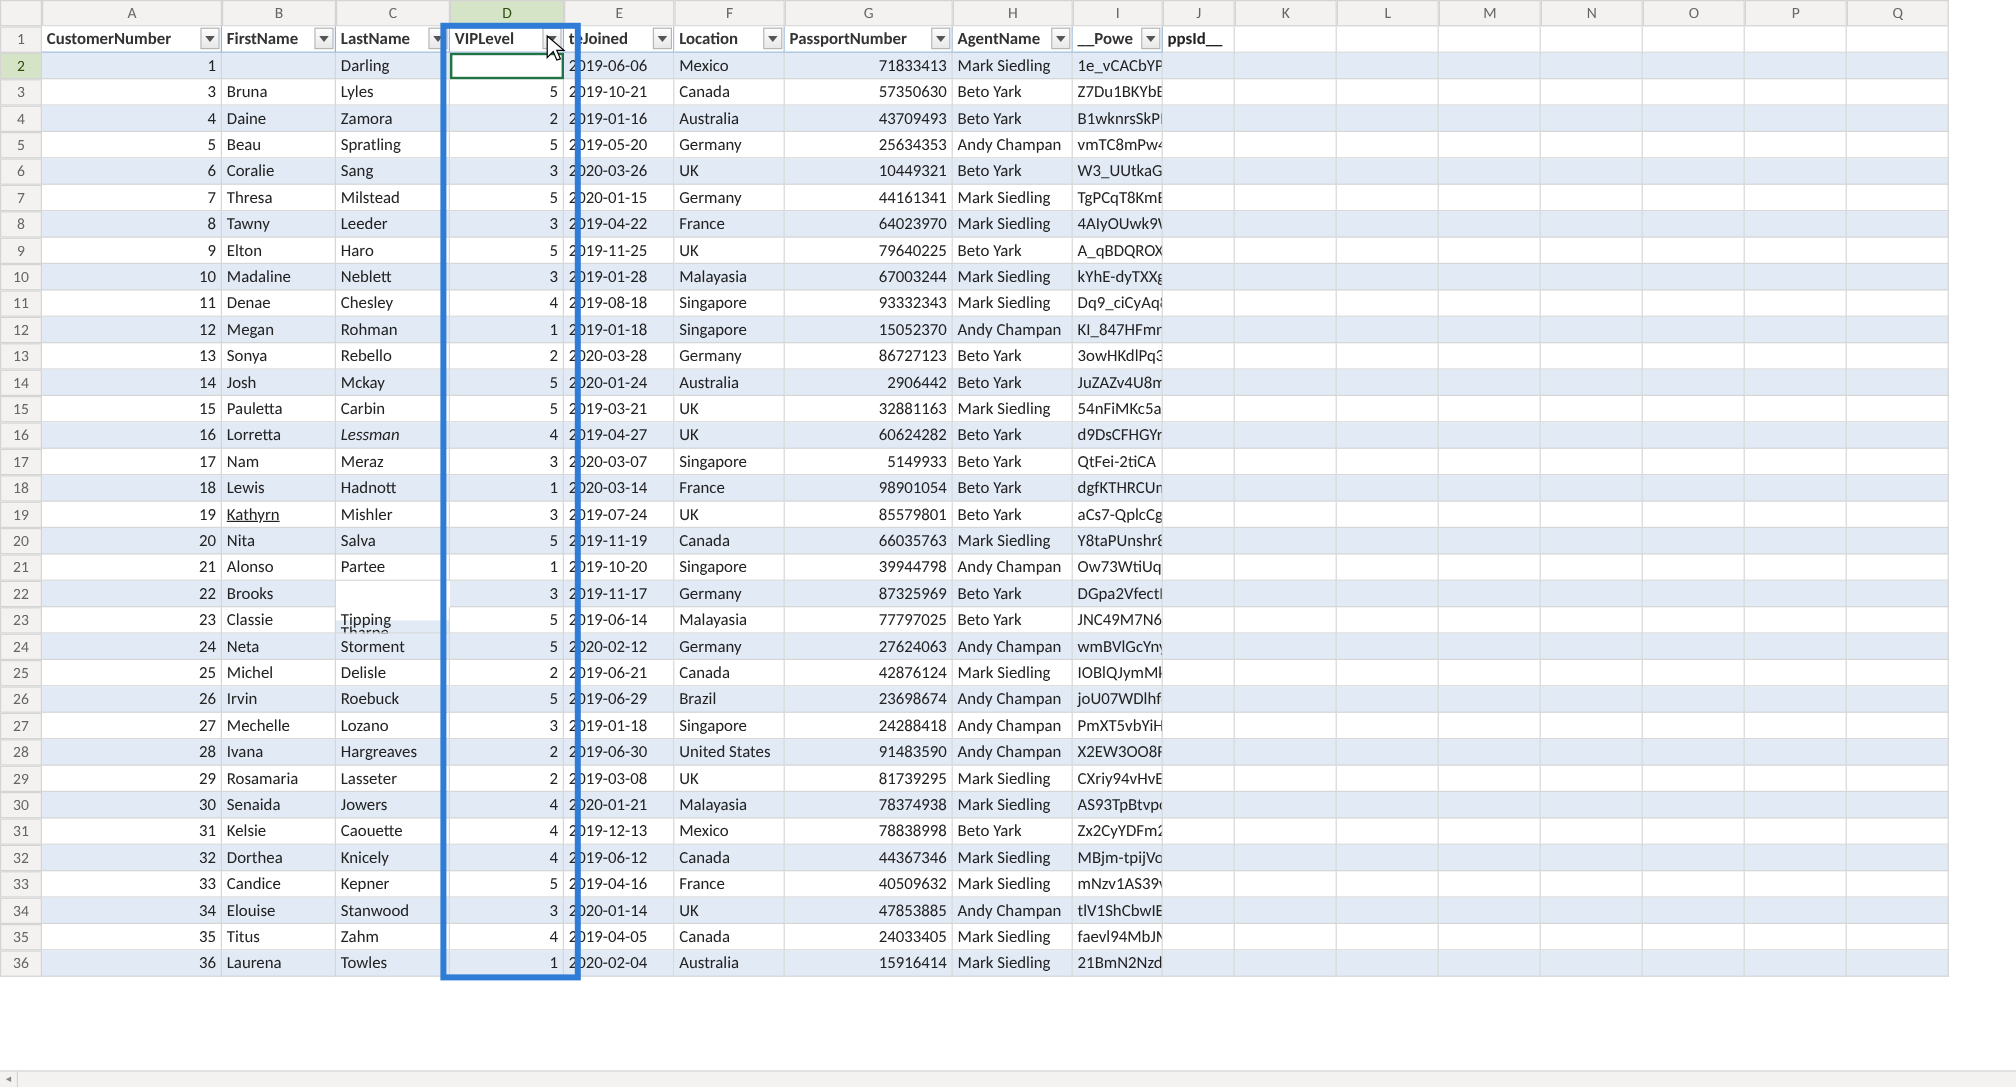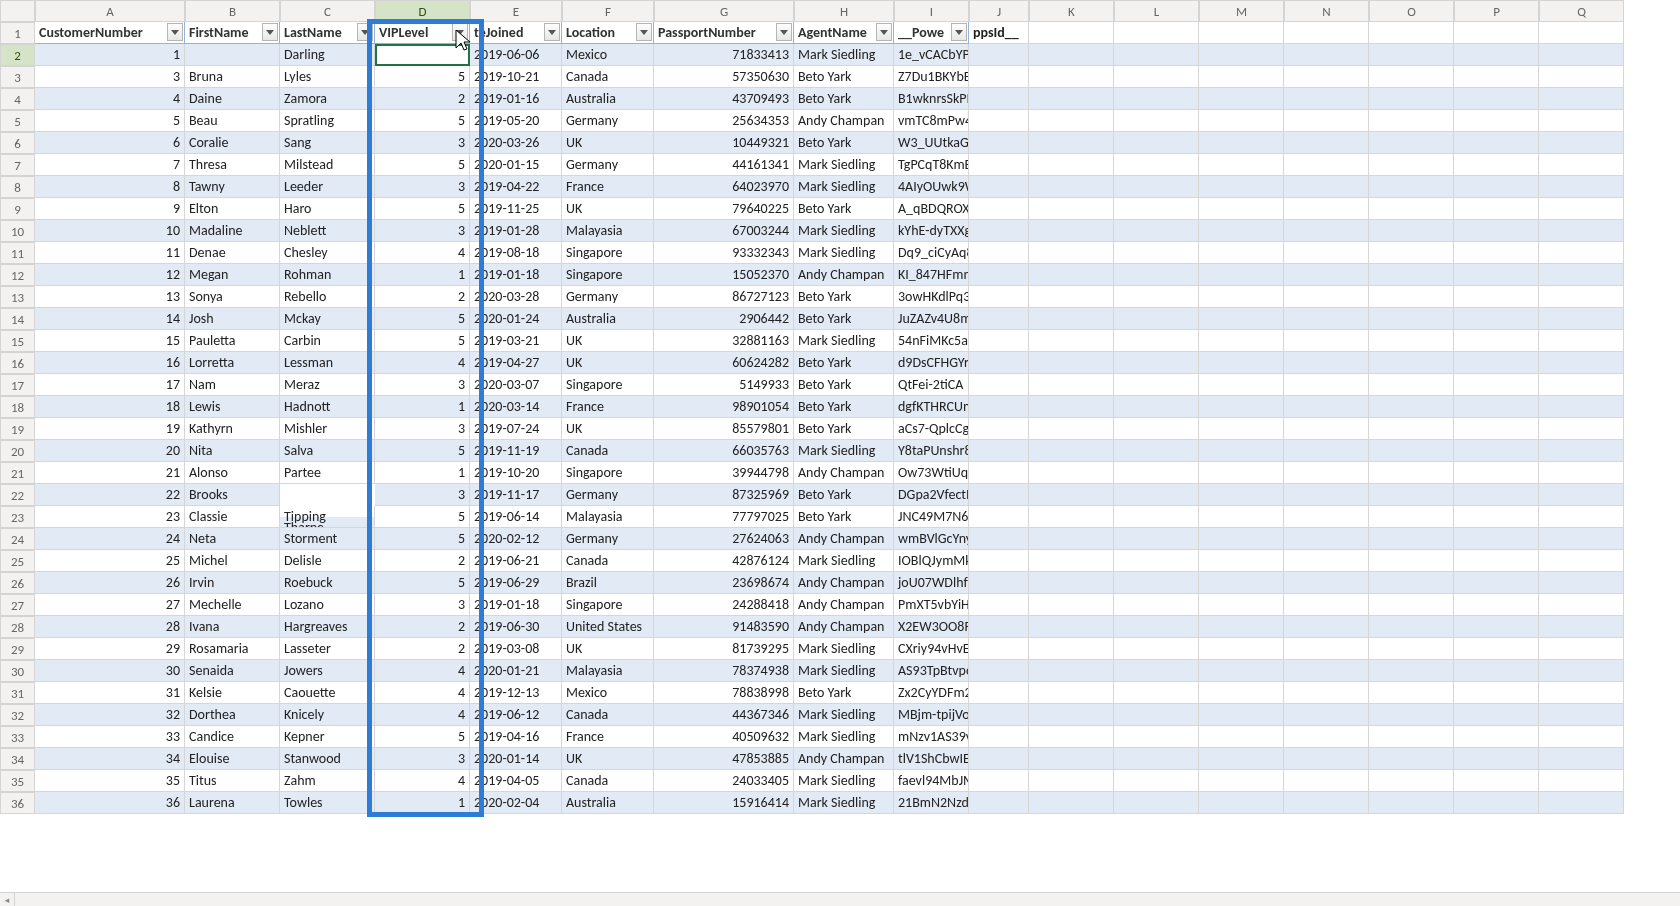--- a/index.html
+++ b/index.html
@@ -464,21 +464,21 @@
     <div class="cell" style="position: absolute; left: 1029px; top: 330px; width: 85px; height: 22px;"></div>
     <div class="cell" style="position: absolute; left: 1114px; top: 330px; width: 85px; height: 22px;"></div>
     <div class="cell" style="position: absolute; left: 1199px; top: 330px; width: 85px; height: 22px;"></div>
     <div class="cell" style="position: absolute; left: 1284px; top: 330px; width: 85px; height: 22px;"></div>
     <div class="cell" style="position: absolute; left: 1369px; top: 330px; width: 85px; height: 22px;"></div>
     <div class="cell" style="position: absolute; left: 1454px; top: 330px; width: 85px; height: 22px;"></div>
     <div class="cell" style="position: absolute; left: 1539px; top: 330px; width: 85px; height: 22px;"></div>
     <div class="rowhdr" style="position: absolute; left: 0px; top: 352px; width: 35px; height: 22px;">16</div>
     <div class="cell banded num" style="position: absolute; left: 35px; top: 352px; width: 150px; height: 22px;">16</div>
     <div class="cell banded" style="position: absolute; left: 185px; top: 352px; width: 95px; height: 22px;">Lorretta</div>
-    <div class="cell banded" style="position: absolute; left: 280px; top: 352px; width: 95px; height: 22px;">Lessman</div>
+    <div class="cell banded" style="position: absolute; left: 280px; top: 352px; width: 95px; height: 22px; font-style: italic;">Lessman</div>
     <div class="cell banded num" style="position: absolute; left: 375px; top: 352px; width: 95px; height: 22px;">4</div>
     <div class="cell banded" style="position: absolute; left: 470px; top: 352px; width: 92px; height: 22px;">2019-04-27</div>
     <div class="cell banded" style="position: absolute; left: 562px; top: 352px; width: 92px; height: 22px;">UK</div>
     <div class="cell banded num" style="position: absolute; left: 654px; top: 352px; width: 140px; height: 22px;">60624282</div>
     <div class="cell banded" style="position: absolute; left: 794px; top: 352px; width: 100px; height: 22px;">Beto Yark</div>
     <div class="cell banded" style="position: absolute; left: 894px; top: 352px; width: 75px; height: 22px;">d9DsCFHGYrk</div>
     <div class="cell banded" style="position: absolute; left: 969px; top: 352px; width: 60px; height: 22px;"></div>
     <div class="cell banded" style="position: absolute; left: 1029px; top: 352px; width: 85px; height: 22px;"></div>
     <div class="cell banded" style="position: absolute; left: 1114px; top: 352px; width: 85px; height: 22px;"></div>
     <div class="cell banded" style="position: absolute; left: 1199px; top: 352px; width: 85px; height: 22px;"></div>
@@ -517,21 +517,21 @@
     <div class="cell banded" style="position: absolute; left: 969px; top: 396px; width: 60px; height: 22px;"></div>
     <div class="cell banded" style="position: absolute; left: 1029px; top: 396px; width: 85px; height: 22px;"></div>
     <div class="cell banded" style="position: absolute; left: 1114px; top: 396px; width: 85px; height: 22px;"></div>
     <div class="cell banded" style="position: absolute; left: 1199px; top: 396px; width: 85px; height: 22px;"></div>
     <div class="cell banded" style="position: absolute; left: 1284px; top: 396px; width: 85px; height: 22px;"></div>
     <div class="cell banded" style="position: absolute; left: 1369px; top: 396px; width: 85px; height: 22px;"></div>
     <div class="cell banded" style="position: absolute; left: 1454px; top: 396px; width: 85px; height: 22px;"></div>
     <div class="cell banded" style="position: absolute; left: 1539px; top: 396px; width: 85px; height: 22px;"></div>
     <div class="rowhdr" style="position: absolute; left: 0px; top: 418px; width: 35px; height: 22px;">19</div>
     <div class="cell num" style="position: absolute; left: 35px; top: 418px; width: 150px; height: 22px;">19</div>
-    <div class="cell" style="position: absolute; left: 185px; top: 418px; width: 95px; height: 22px;">Kathyrn</div>
+    <div class="cell" style="position: absolute; left: 185px; top: 418px; width: 95px; height: 22px; text-decoration: underline;">Kathyrn</div>
     <div class="cell" style="position: absolute; left: 280px; top: 418px; width: 95px; height: 22px;">Mishler</div>
     <div class="cell num" style="position: absolute; left: 375px; top: 418px; width: 95px; height: 22px;">3</div>
     <div class="cell" style="position: absolute; left: 470px; top: 418px; width: 92px; height: 22px;">2019-07-24</div>
     <div class="cell" style="position: absolute; left: 562px; top: 418px; width: 92px; height: 22px;">UK</div>
     <div class="cell num" style="position: absolute; left: 654px; top: 418px; width: 140px; height: 22px;">85579801</div>
     <div class="cell" style="position: absolute; left: 794px; top: 418px; width: 100px; height: 22px;">Beto Yark</div>
     <div class="cell" style="position: absolute; left: 894px; top: 418px; width: 75px; height: 22px;">aCs7-QplcCg</div>
     <div class="cell" style="position: absolute; left: 969px; top: 418px; width: 60px; height: 22px;"></div>
     <div class="cell" style="position: absolute; left: 1029px; top: 418px; width: 85px; height: 22px;"></div>
     <div class="cell" style="position: absolute; left: 1114px; top: 418px; width: 85px; height: 22px;"></div>

